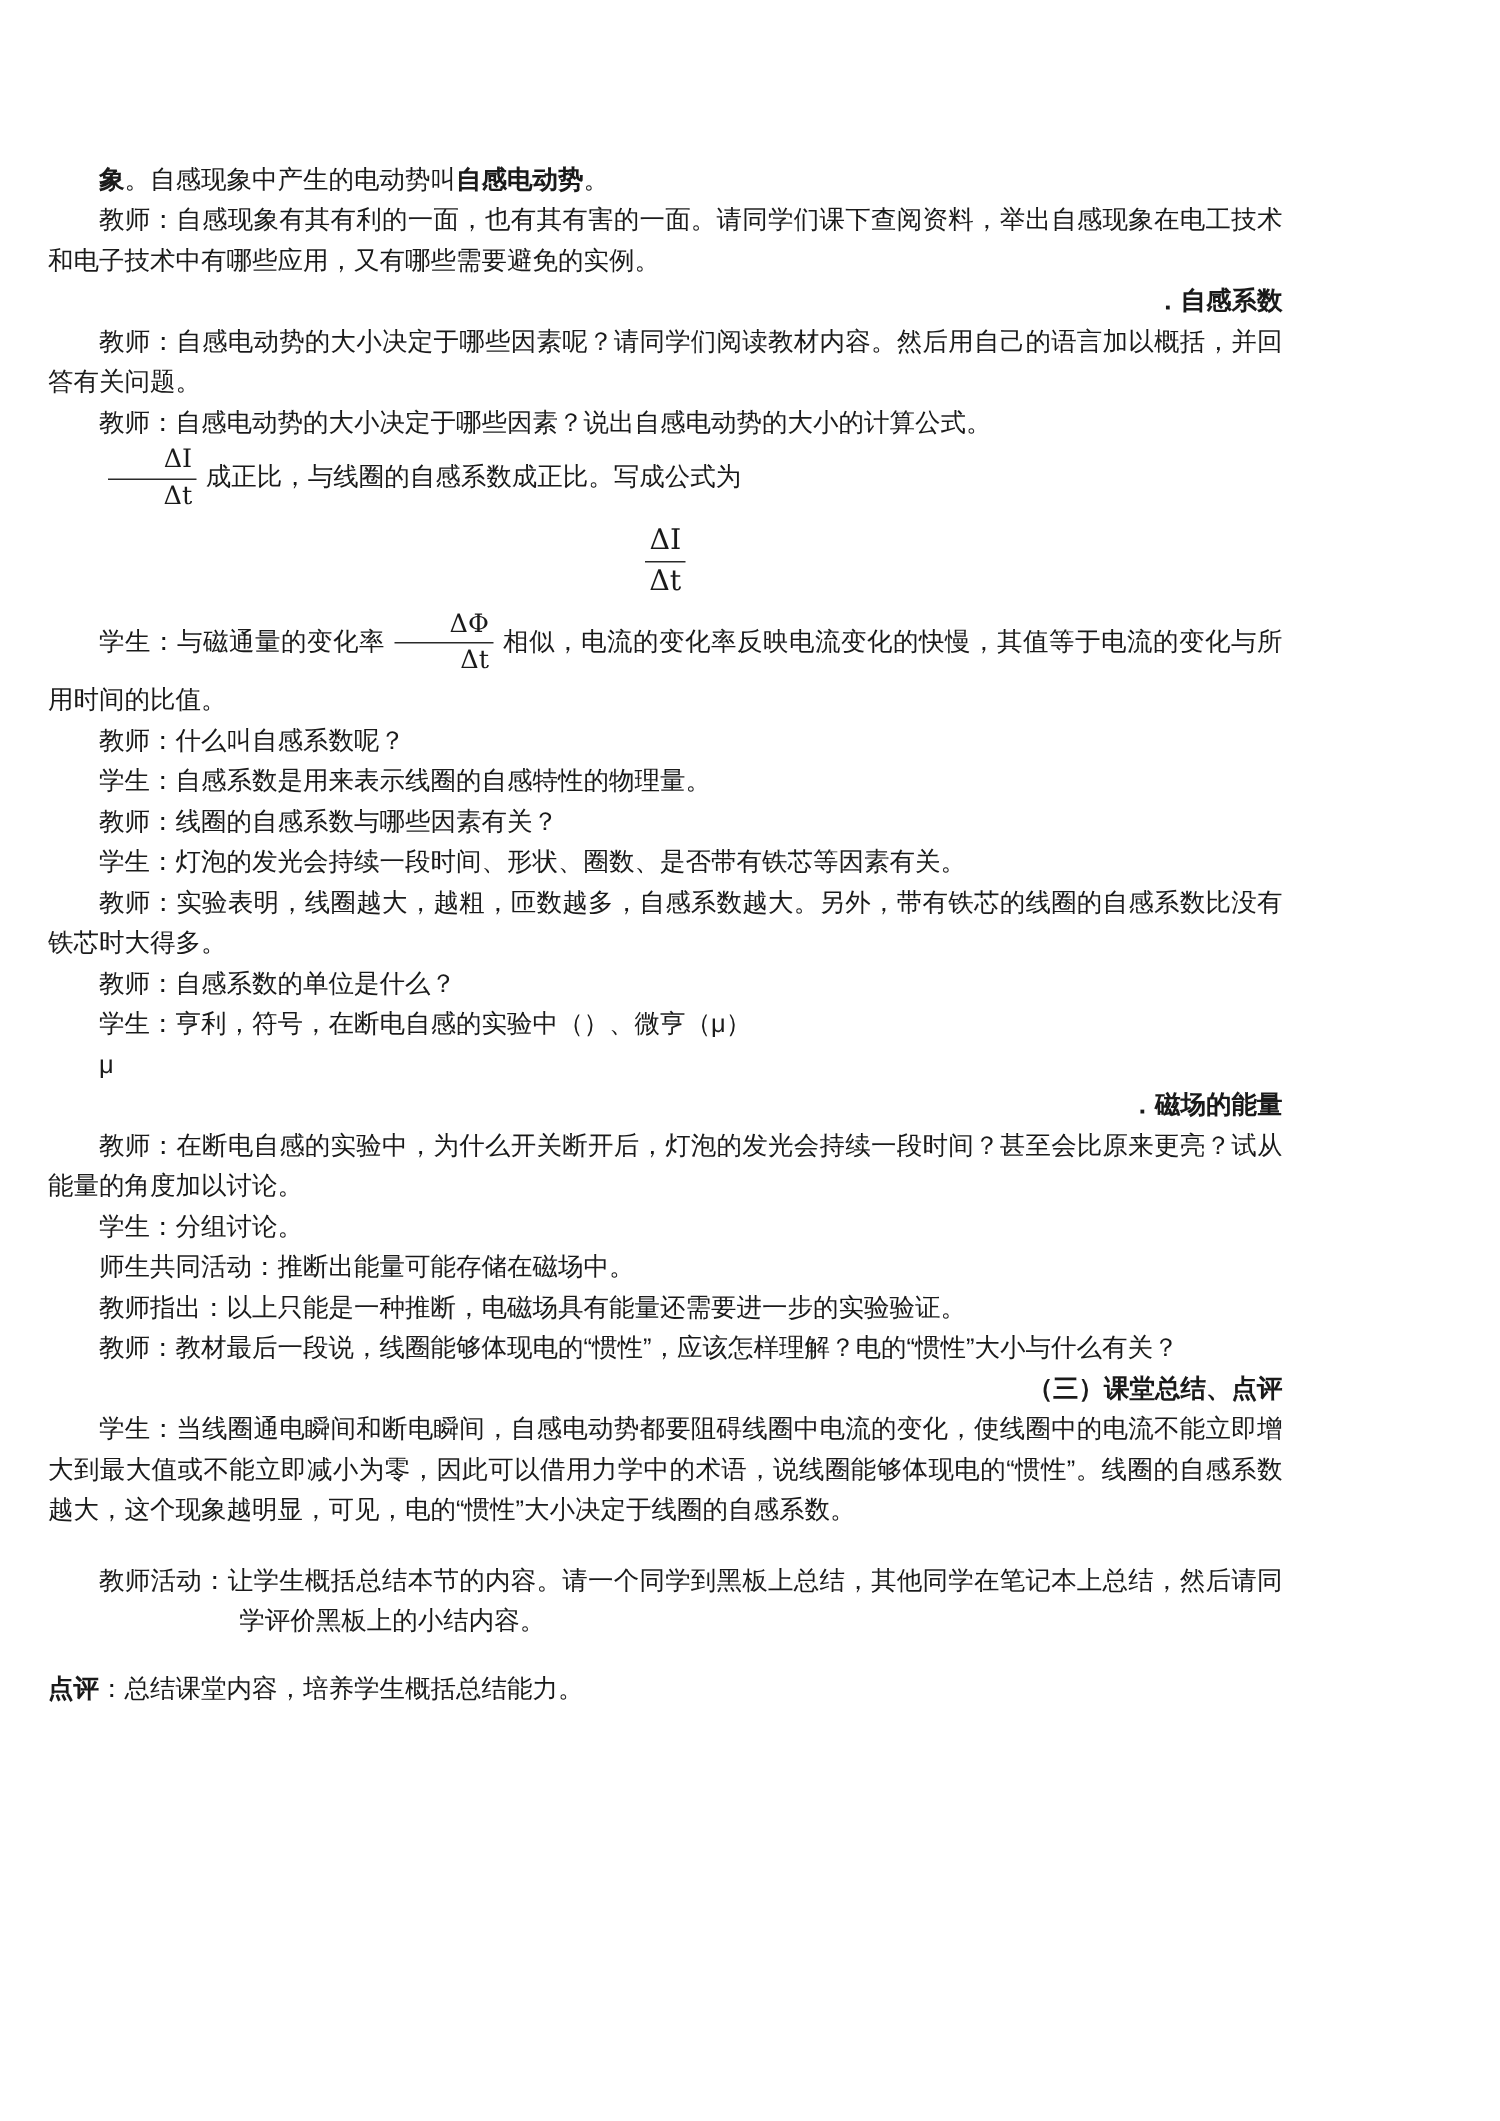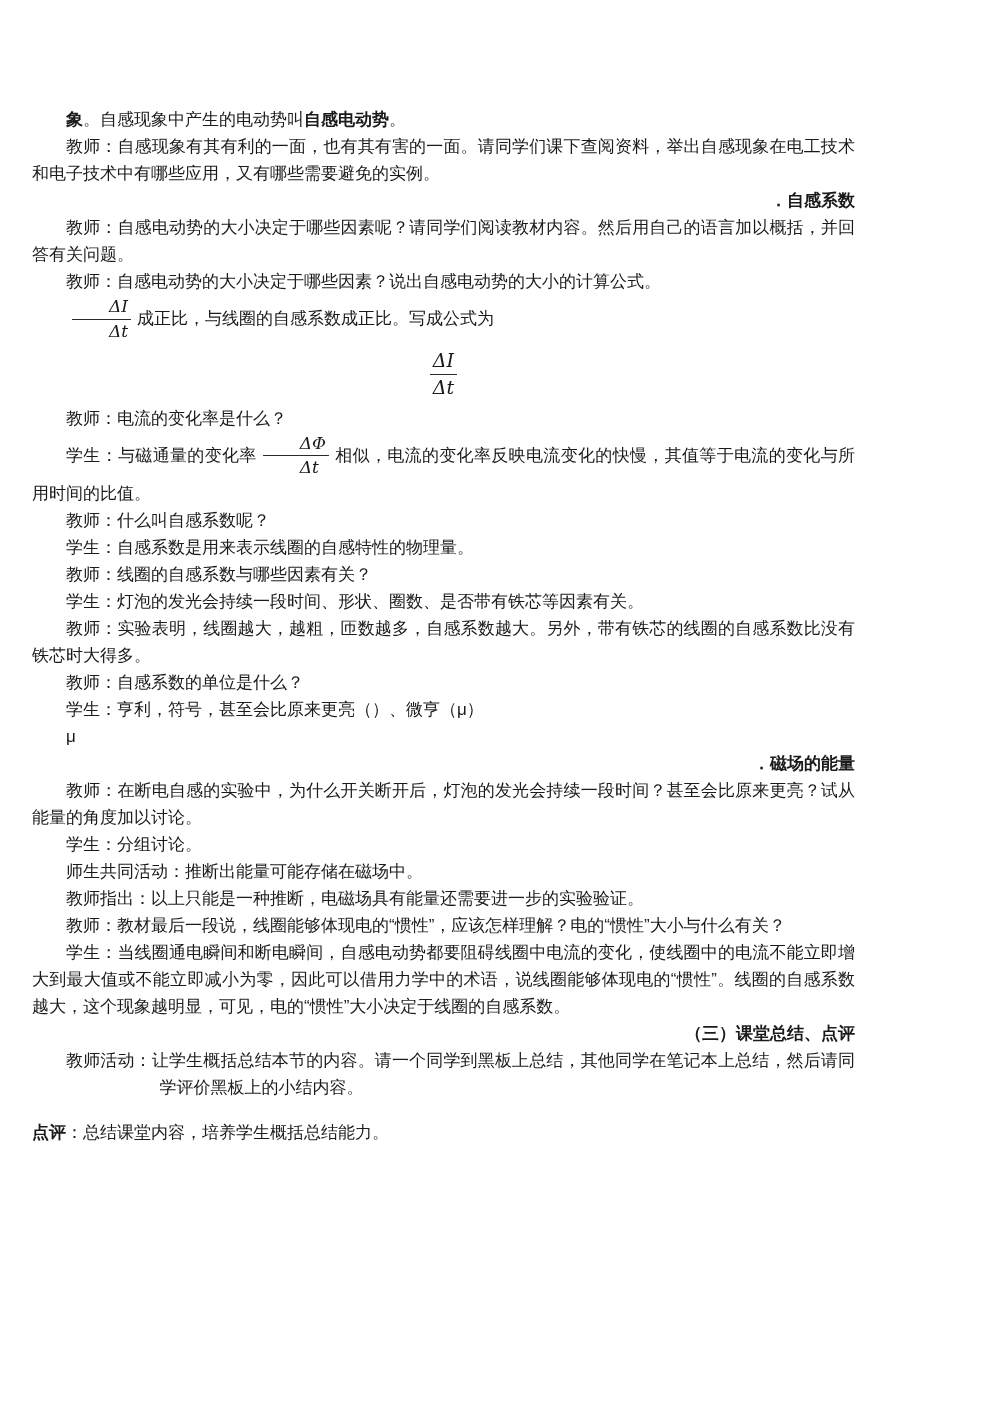--- a/index.html
+++ b/index.html
@@ -28,28 +28,28 @@
   .para.indent { text-indent: 2em; }
   .para.flush  { text-indent: 0; margin-top: 18px; }
   .para.heading {
     font-weight: bold;
     text-indent: 2em;
     text-align: right;
   }
   .para.hanging {
     padding-left: 7.5em;
     text-indent: -5.5em;
+    margin-top: 20px;
   }
   b, .bold { font-weight: bold; }
   .frac {
     display: inline-block;
     vertical-align: middle;
-    text-align: left;
+    text-align: right;
     font-family: "DejaVu Serif", "Liberation Serif", serif;
-    font-style: italic;
     font-size: 17px;
     line-height: 1.15;
     margin: 2px 6px;
   }
   .frac .num {
     display: block;
     border-bottom: 1.5px solid #2a2a2a;
     padding: 0 3px 2px;
   }
   .frac .den {
@@ -69,34 +69,33 @@
 
 <div class="page" style="background: rgb(255, 255, 255); color: rgb(26, 26, 26); padding-left: 32px;">
   <div id="doc">
       <p class="para indent"><b>象</b><span>。自感现象中产生的电动势叫</span><b>自感电动势</b><span>。</span></p>
       <p class="para indent"><span>教师：自感现象有其有利的一面，也有其有害的一面。请同学们课下查阅资料，举出自感现象在电工技术和电子技术中有哪些应用，又有哪些需要避免的实例。</span></p>
       <p class="para heading"><b>．自感系数</b></p>
       <p class="para indent"><span>教师：自感电动势的大小决定于哪些因素呢？请同学们阅读教材内容。然后用自己的语言加以概括，并回答有关问题。</span></p>
       <p class="para indent"><span>教师：自感电动势的大小决定于哪些因素？说出自感电动势的大小的计算公式。</span></p>
       <p class="para indent"><span class="frac"><span class="num">ΔI</span><span class="den">Δt</span></span><span>成正比，与线圈的自感系数成正比。写成公式为</span></p>
       <div class="formula-block"><span class="frac"><span class="num">ΔI</span><span class="den">Δt</span></span></div>
-      <p class="para indent"><span>教师：电流的变化率是什么？</span></p>
       <p class="para indent"><span>学生：与磁通量的变化率</span><span class="frac"><span class="num">ΔΦ</span><span class="den">Δt</span></span><span>相似，电流的变化率反映电流变化的快慢，其值等于电流的变化与所用时间的比值。</span></p>
       <p class="para indent"><span>教师：什么叫自感系数呢？</span></p>
       <p class="para indent"><span>学生：自感系数是用来表示线圈的自感特性的物理量。</span></p>
       <p class="para indent"><span>教师：线圈的自感系数与哪些因素有关？</span></p>
       <p class="para indent"><span>学生：灯泡的发光会持续一段时间、形状、圈数、是否带有铁芯等因素有关。</span></p>
       <p class="para indent"><span>教师：实验表明，线圈越大，越粗，匝数越多，自感系数越大。另外，带有铁芯的线圈的自感系数比没有铁芯时大得多。</span></p>
       <p class="para indent"><span>教师：自感系数的单位是什么？</span></p>
-      <p class="para indent"><span>学生：亨利，符号，甚至会比原来更亮（）、微亨（μ）</span></p>
+      <p class="para indent"><span>学生：亨利，符号，在断电自感的实验中（）、微亨（μ）</span></p>
       <p class="para indent"><span>μ</span></p>
       <p class="para heading"><b>．磁场的能量</b></p>
       <p class="para indent"><span>教师：在断电自感的实验中，为什么开关断开后，灯泡的发光会持续一段时间？甚至会比原来更亮？试从能量的角度加以讨论。</span></p>
       <p class="para indent"><span>学生：分组讨论。</span></p>
       <p class="para indent"><span>师生共同活动：推断出能量可能存储在磁场中。</span></p>
       <p class="para indent"><span>教师指出：以上只能是一种推断，电磁场具有能量还需要进一步的实验验证。</span></p>
       <p class="para indent"><span>教师：教材最后一段说，线圈能够体现电的“惯性”，应该怎样理解？电的“惯性”大小与什么有关？</span></p>
+      <p class="para heading"><b>（三）课堂总结、点评</b></p>
       <p class="para indent"><span>学生：当线圈通电瞬间和断电瞬间，自感电动势都要阻碍线圈中电流的变化，使线圈中的电流不能立即增大到最大值或不能立即减小为零，因此可以借用力学中的术语，说线圈能够体现电的“惯性”。线圈的自感系数越大，这个现象越明显，可见，电的“惯性”大小决定于线圈的自感系数。</span></p>
-      <p class="para heading"><b>（三）课堂总结、点评</b></p>
       <p class="para hanging"><span>教师活动：</span><span>让学生概括总结本节的内容。请一个同学到黑板上总结，其他同学在笔记本上总结，然后请同学评价黑板上的小结内容。</span></p>
       <p class="para flush"><b>点评</b><span>：总结课堂内容，培养学生概括总结能力。</span></p>
     </div>
 </div>
 
 </body></html>

